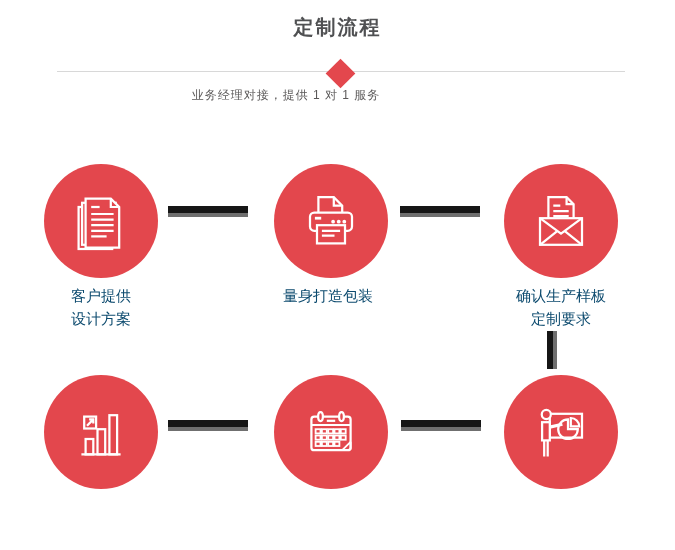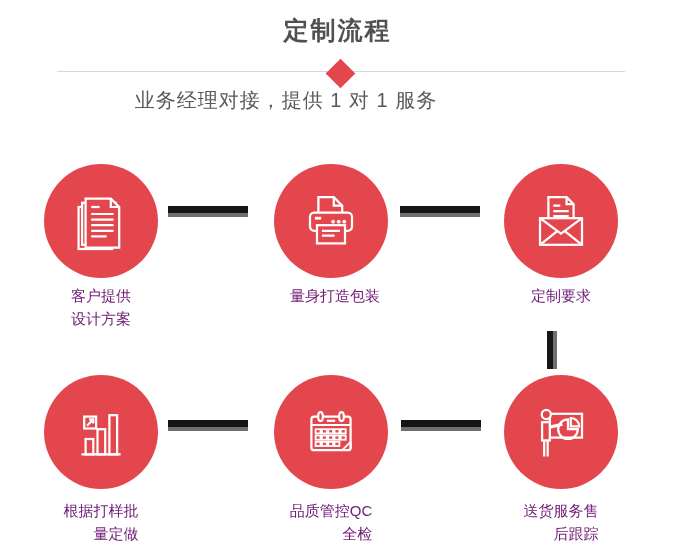--- a/index.html
+++ b/index.html
@@ -1,38 +1,38 @@
 <!DOCTYPE html>
 <html><head>
 <meta charset="utf-8">
 <style>
   html,body{margin:0;padding:0;background:#ffffff;}
   body{font-family:"Liberation Sans","DejaVu Sans",sans-serif;}
   .stage{position:relative;width:675px;height:550px;background:#fff;overflow:hidden;}
 
   
   .page-title{position:absolute;left:0;top:14px;width:675px;text-align:center;
-    font-size:25px;font-weight:bold;color:#4f5052;letter-spacing:2px;}
+    font-size:20px;font-weight:bold;color:#4f5052;letter-spacing:2px;}
   .divider{position:absolute;left:57px;top:71px;width:568px;height:1px;background:#d8d8d8;}
   .diamond{position:absolute;left:330px;top:63px;width:21px;height:21px;background:#e3474d;
     transform:rotate(45deg);}
   .page-subtitle{position:absolute;left:0;top:87px;width:572px;text-align:center;
-    font-size:20px;color:#5a5858;letter-spacing:1px;}
+    font-size:12px;color:#5a5858;letter-spacing:1px;}
 
   
   .circle{position:absolute;width:114px;height:114px;border-radius:50%;background:#e3474d;
     display:flex;align-items:center;justify-content:center;}
   .circle svg{width:70px;height:70px;display:block;}
   .c1{left:44px;top:164px;} .c2{left:274px;top:164px;} .c3{left:504px;top:164px;}
   .c4{left:44px;top:375px;} .c5{left:274px;top:375px;} .c6{left:504px;top:375px;}
 
   
   .caption{position:absolute;width:160px;display:flex;justify-content:center;}
-  .caption .txt{text-align:right;font-size:15px;line-height:23px;color:#701a75;}
-  .cap1{left:21px;top:284px;} .cap2{left:255px;top:284px;} .cap3{left:481px;top:284px;}
+  .caption .txt{text-align:center;font-size:15px;line-height:23px;color:#0c4a6e;}
+  .cap1{left:21px;top:284px;} .cap2{left:248px;top:284px;} .cap3{left:481px;top:284px;}
   .cap4{left:21px;top:499px;} .cap5{left:251px;top:499px;} .cap6{left:481px;top:499px;}
 
   
   .hbar{position:absolute;width:80px;height:11px;
     background:linear-gradient(to bottom,#161616 0%,#161616 60%,#6f6f6f 60%,#6f6f6f 100%);}
   .hb1{left:168px;top:206px;} .hb2{left:400px;top:206px;}
   .hb3{left:168px;top:420px;} .hb4{left:401px;top:420px;}
   .vbar{position:absolute;left:547px;top:331px;width:10px;height:38px;
     background:linear-gradient(to right,#161616 0%,#161616 55%,#6f6f6f 55%,#6f6f6f 100%);}
 
@@ -99,39 +99,34 @@
       <path class="red" d="M32,60 V16 h26 l10,10 v34"></path>
       <path d="M58,16 v10 h10"></path>
       <path d="M39,28 h10 M39,36 h22 M39,43 h22 M39,50 h16"></path>
       <rect class="red" x="20" y="46" width="60" height="38"></rect>
       <path d="M20,46 L50,68 L80,46"></path>
       <path d="M20,84 L45,64 M80,84 L55,64"></path>
     </svg>
   </div>
   <div class="caption cap3">
     <div class="txt">
+      <div>确认生产样板</div>
       <div>定制要求</div>
     </div>
   </div>
 
   <div class="circle c4">
     <svg viewBox="0 0 100 100">
       <path d="M22,82 h56"></path>
       <rect x="28" y="60" width="11" height="22"></rect>
       <rect x="45" y="46" width="11" height="36"></rect>
       <rect x="62" y="26" width="11" height="56"></rect>
       <rect x="26" y="28" width="17" height="17"></rect>
       <path d="M30,41 L39,32 M33,32 h6 v6"></path>
     </svg>
-  </div>
-  <div class="caption cap4">
-    <div class="txt">
-      <div>根据打样批</div>
-      <div>量定做</div>
-    </div>
   </div>
 
   <div class="circle c5">
     <svg viewBox="0 0 100 100">
       <rect class="red" x="22" y="28" width="56" height="48" rx="4"></rect>
       <path d="M22,40 h56"></path>
       <path d="M44,34 h12"></path>
       <ellipse class="red" cx="35" cy="28" rx="3.4" ry="6.5"></ellipse>
       <ellipse class="red" cx="65" cy="28" rx="3.4" ry="6.5"></ellipse>
       <g stroke-width="2.6">
@@ -146,38 +141,26 @@
           <rect x="55" y="55" width="7" height="6"></rect>
           <rect x="64" y="55" width="7" height="6"></rect>
         <rect x="28" y="64" width="7" height="6"></rect>
           <rect x="37" y="64" width="7" height="6"></rect>
           <rect x="46" y="64" width="7" height="6"></rect>
           <rect x="55" y="64" width="7" height="6"></rect>
         <path d="M66,76 L78,64 M66,76 h11 M78,64 v11"></path>
       </g>
     </svg>
   </div>
-  <div class="caption cap5">
-    <div class="txt">
-      <div>品质管控QC</div>
-      <div>全检</div>
-    </div>
-  </div>
 
   <div class="circle c6">
     <svg viewBox="0 0 100 100">
       <rect x="34" y="24" width="46" height="34"></rect>
       <path d="M60,46 L60,32 A14,14 0 1 0 74,46 Z"></path>
       <path d="M64,42 L64,30 A12,12 0 0 1 76,42 Z"></path>
       <circle class="red" cx="29" cy="25" r="6.5"></circle>
       <rect class="red" x="23" y="36" width="11" height="26"></rect>
       <path d="M34,43 L52,39" stroke-width="4.5"></path>
       <path d="M26,62 V85 M31,62 V85"></path>
     </svg>
   </div>
-  <div class="caption cap6">
-    <div class="txt">
-      <div>送货服务售</div>
-      <div>后跟踪</div>
-    </div>
-  </div>
 
 </div>
 
 </body></html>

